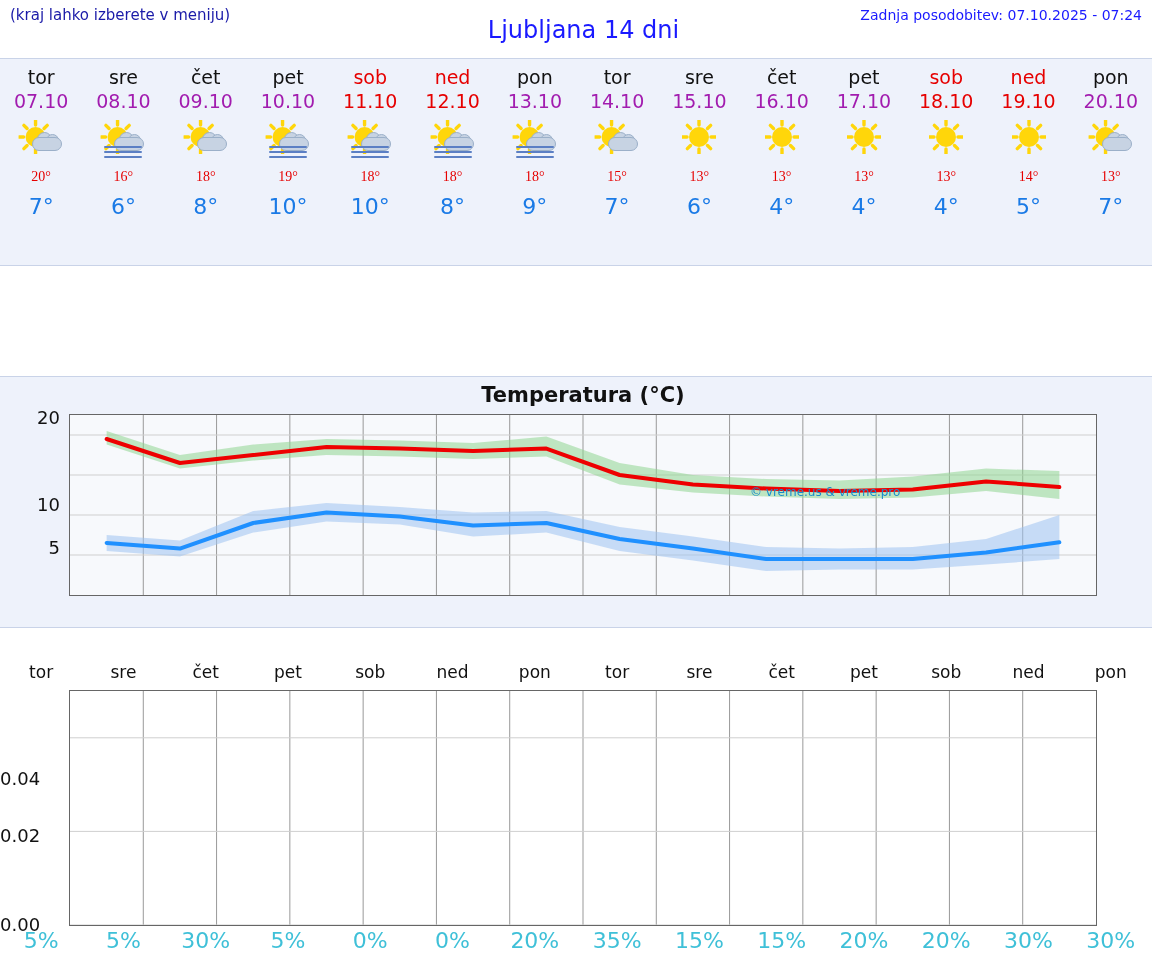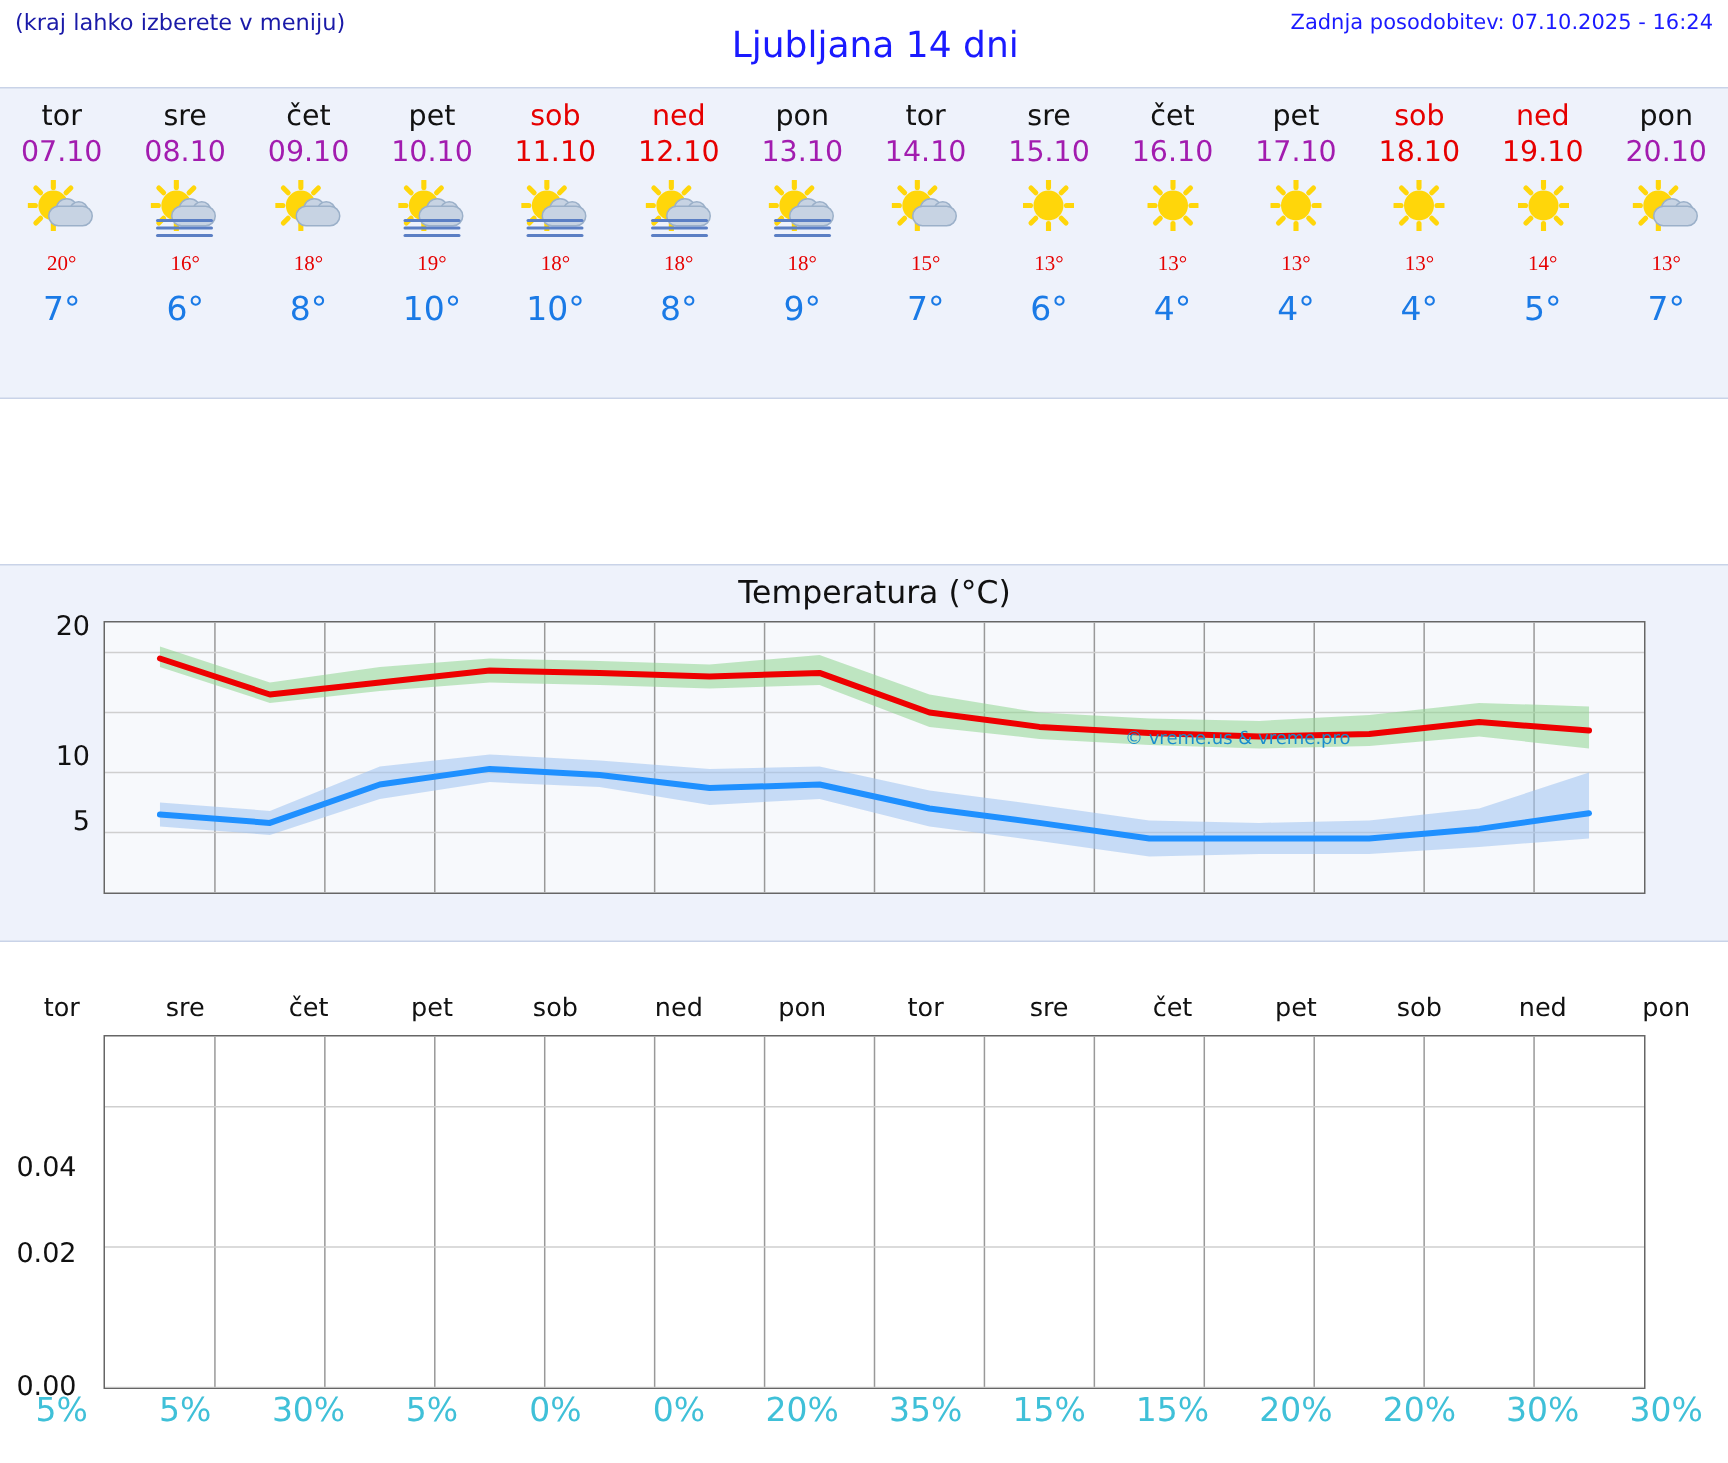--- a/index.html
+++ b/index.html
@@ -40,43 +40,43 @@
   .cloud b{position:absolute;background:#c7d3e3;border:1px solid #9bb0c9;border-radius:9px;display:block;}
   .cl1{left:0;top:5px;width:28px;height:12px;border-radius:7px;}
   .cl2{left:5px;top:0px;width:13px;height:13px;border-radius:50%;}
   .cl3{left:14px;top:2px;width:11px;height:11px;border-radius:50%;}
   .lines{position:absolute;left:50%;transform:translateX(-50%);top:30px;width:38px;}
   .lines i{display:block;height:2px;background:#5b7fc4;margin-bottom:3px;border-radius:1px;}
 
   
   .gap{height:110px;background:#fff;}
   .tempsec{position:relative;height:250px;background:#eef2fb;border-top:1px solid #c9d3e8;border-bottom:1px solid #c9d3e8;}
-  .tempsec h2{margin:0;position:absolute;top:6px;left:0;right:0;text-align:center;font-size:21px;font-weight:normal;color:#111;padding-left:14px;}
+  .tempsec h2{margin:0;position:absolute;top:6px;left:0;right:0;text-align:center;font-size:21px;font-weight:bold;color:#111;padding-left:14px;}
   .plot{position:absolute;left:69px;top:37px;width:1026px;height:180px;background:#f7f9fc;border:1px solid #666;}
   .ylab{position:absolute;font-size:18px;color:#111;text-align:right;width:60px;left:0;}
   .copy{position:absolute;left:750px;top:108px;font-size:12px;color:#1a8ccc;}
 
   
   .precsec{position:relative;height:336px;background:#fff;}
   .precsec h2{margin:0;position:absolute;top:4px;left:0;right:0;text-align:center;font-size:21px;font-weight:normal;color:#111;}
   .pdays{position:absolute;top:34px;left:0;width:1152px;height:24px;display:flex;}
   .pdays div{flex:1 1 0;text-align:center;font-size:17px;color:#111;}
   .pplot{position:absolute;left:69px;top:62px;width:1026px;height:234px;background:#fff;border:1px solid #666;}
-  .pylab{position:absolute;font-size:18px;color:#111;text-align:center;width:62px;left:0;}
+  .pylab{position:absolute;font-size:18px;color:#111;text-align:left;width:62px;left:0;}
   .pcts{position:absolute;top:300px;left:0;width:1152px;display:flex;}
   .pcts div{flex:1 1 0;text-align:center;font-size:22px;color:#3fc0d8;}
   svg{display:block;}
 </style>
 </head>
 <body>
 
 <div class="topbar">
   <div class="topleft">(kraj lahko izberete v meniju)</div>
   <div class="toptitle">Ljubljana 14 dni</div>
-  <div class="topright">Zadnja posodobitev: 07.10.2025 - 16:24</div>
+  <div class="topright">Zadnja posodobitev: 07.10.2025 - 07:24</div>
 </div>
 
 <div class="daystrip" id="daystrip">
     <div class="daycol">
       <div class="dow">tor</div>
       <div class="dat">07.10</div>
       <div class="ico"><span><svg class="sun shift" width="34" height="34" viewBox="0 0 34 34">
             <line x1="29" y1="17" x2="33.5" y2="17" stroke="#ffd60a" stroke-width="3.4" stroke-linecap="round"></line>
             <line x1="25.48528137423857" y1="25.485281374238568" x2="28.667261889578036" y2="28.667261889578032" stroke="#ffd60a" stroke-width="3.4" stroke-linecap="round"></line>
             <line x1="17" y1="29" x2="17" y2="33.5" stroke="#ffd60a" stroke-width="3.4" stroke-linecap="round"></line>

